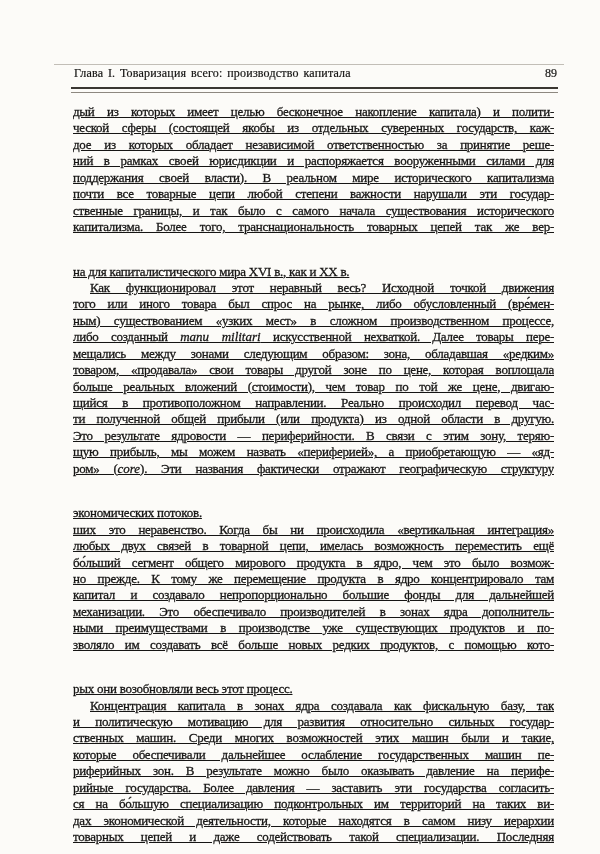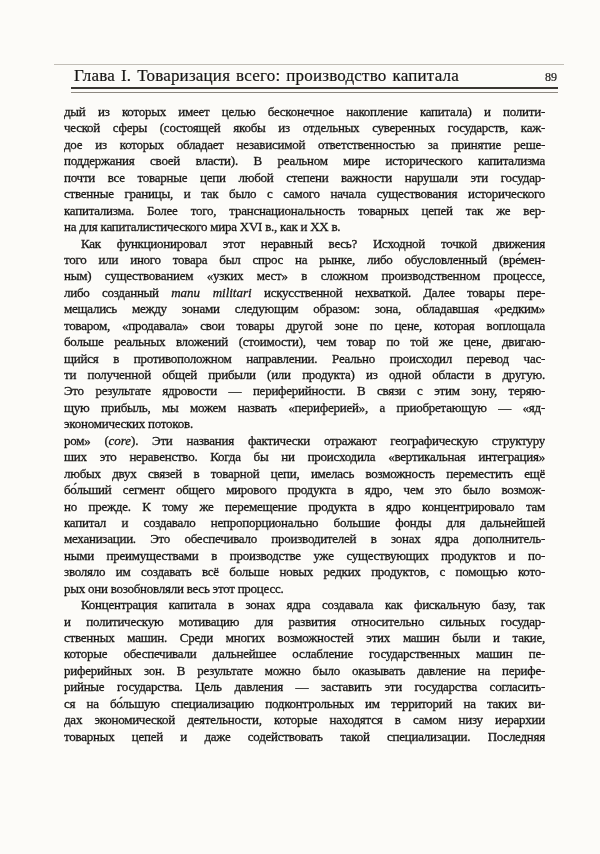--- a/index.html
+++ b/index.html
@@ -30,21 +30,21 @@
     position: absolute;
     left: 74px;
     right: 43px;
     top: 66px;
     height: 20px;
     display: flex;
     justify-content: space-between;
     align-items: baseline;
   }
   .header-title {
-    font-size: 17px;
+    font-size: 12px;
     letter-spacing: 0.2px;
     word-spacing: 1.5px;
     -webkit-text-stroke: 0.2px #161514;
     white-space: nowrap;
   }
   .page-number {
     font-size: 12px;
     -webkit-text-stroke: 0.2px #161514;
   }
   .rule-thick {
@@ -59,93 +59,95 @@
     position: absolute;
     left: 71px;
     right: 42px;
     top: 92px;
     height: 1px;
     background: #8d8880;
   }
   
   .text-block {
     position: absolute;
-    left: 64px;
+    left: 73px;
     width: 481px;
     top: 104px;
     font-size: 13px;
     line-height: 16.45px;
     letter-spacing: -0.25px;
+    text-decoration: underline;
     -webkit-text-stroke: 0.28px #161514;
   }
   .paragraph { margin: 0; }
   .line {
     height: 16.45px;
     overflow: hidden;
     text-align: justify;
     text-align-last: justify;
     white-space: normal;
   }
   .line.indent { text-indent: 17px; }
-  .line.last { text-align-last: left; }
+  .line.last { text-align-last: left; margin-top: 28px; }
   .line i { font-style: italic; letter-spacing: 0; }
 </style>
 </head>
 <body>
 
 <div class="page">
   <div class="top-rule"></div>
   <div class="running-header">
     <span class="header-title">Глава I. Товаризация всего: производство капитала</span>
     <span class="page-number">89</span>
   </div>
   <div class="rule-thick"></div>
   <div class="rule-thin"></div>
   <div class="text-block">
       <div class="paragraph">
         <div class="line">дый из которых имеет целью бесконечное накопление капитала) и полити-</div>
         <div class="line">ческой сферы (состоящей якобы из отдельных суверенных государств, каж-</div>
         <div class="line">дое из которых обладает независимой ответственностью за принятие реше-</div>
+        <div class="line">ний в рамках своей юрисдикции и распоряжается вооруженными силами для</div>
         <div class="line">поддержания своей власти). В реальном мире исторического капитализма</div>
         <div class="line">почти все товарные цепи любой степени важности нарушали эти государ-</div>
         <div class="line">ственные границы, и так было с самого начала существования исторического</div>
         <div class="line">капитализма. Более того, транснациональность товарных цепей так же вер-</div>
         <div class="line last">на для капиталистического мира XVI в., как и XX в.</div>
       </div>
       <div class="paragraph">
         <div class="line indent">Как функционировал этот неравный весь? Исходной точкой движения</div>
         <div class="line">того или иного товара был спрос на рынке, либо обусловленный (вре́мен-</div>
         <div class="line">ным) существованием «узких мест» в сложном производственном процессе,</div>
         <div class="line">либо созданный <i>manu militari</i> искусственной нехваткой. Далее товары пере-</div>
         <div class="line">мещались между зонами следующим образом: зона, обладавшая «редким»</div>
         <div class="line">товаром, «продавала» свои товары другой зоне по цене, которая воплощала</div>
         <div class="line">больше реальных вложений (стоимости), чем товар по той же цене, двигаю-</div>
         <div class="line">щийся в противоположном направлении. Реально происходил перевод час-</div>
         <div class="line">ти полученной общей прибыли (или продукта) из одной области в другую.</div>
         <div class="line">Это результате ядровости — периферийности. В связи с этим зону, теряю-</div>
         <div class="line">щую прибыль, мы можем назвать «периферией», а приобретающую — «яд-</div>
+        <div class="line">ром» (<i>core</i>). Эти названия фактически отражают географическую структуру</div>
         <div class="line last">экономических потоков.</div>
-        <div class="line">ром» (<i>core</i>). Эти названия фактически отражают географическую структуру</div>
       </div>
       <div class="paragraph">
         <div class="line">ших это неравенство. Когда бы ни происходила «вертикальная интеграция»</div>
         <div class="line">любых двух связей в товарной цепи, имелась возможность переместить ещё</div>
         <div class="line">бо́льший сегмент общего мирового продукта в ядро, чем это было возмож-</div>
         <div class="line">но прежде. К тому же перемещение продукта в ядро концентрировало там</div>
         <div class="line">капитал и создавало непропорционально большие фонды для дальнейшей</div>
         <div class="line">механизации. Это обеспечивало производителей в зонах ядра дополнитель-</div>
         <div class="line">ными преимуществами в производстве уже существующих продуктов и по-</div>
         <div class="line">зволяло им создавать всё больше новых редких продуктов, с помощью кото-</div>
         <div class="line last">рых они возобновляли весь этот процесс.</div>
       </div>
       <div class="paragraph">
         <div class="line indent">Концентрация капитала в зонах ядра создавала как фискальную базу, так</div>
         <div class="line">и политическую мотивацию для развития относительно сильных государ-</div>
         <div class="line">ственных машин. Среди многих возможностей этих машин были и такие,</div>
         <div class="line">которые обеспечивали дальнейшее ослабление государственных машин пе-</div>
         <div class="line">риферийных зон. В результате можно было оказывать давление на перифе-</div>
-        <div class="line">рийные государства. Цель давления — заставить эти государства согласить-</div>
+        <div class="line">рийные государства. Более давления — заставить эти государства согласить-</div>
         <div class="line">ся на бо́льшую специализацию подконтрольных им территорий на таких ви-</div>
         <div class="line">дах экономической деятельности, которые находятся в самом низу иерархии</div>
         <div class="line">товарных цепей и даже содействовать такой специализации. Последняя</div>
       </div>
     </div>
 </div>
 
 </body></html>

